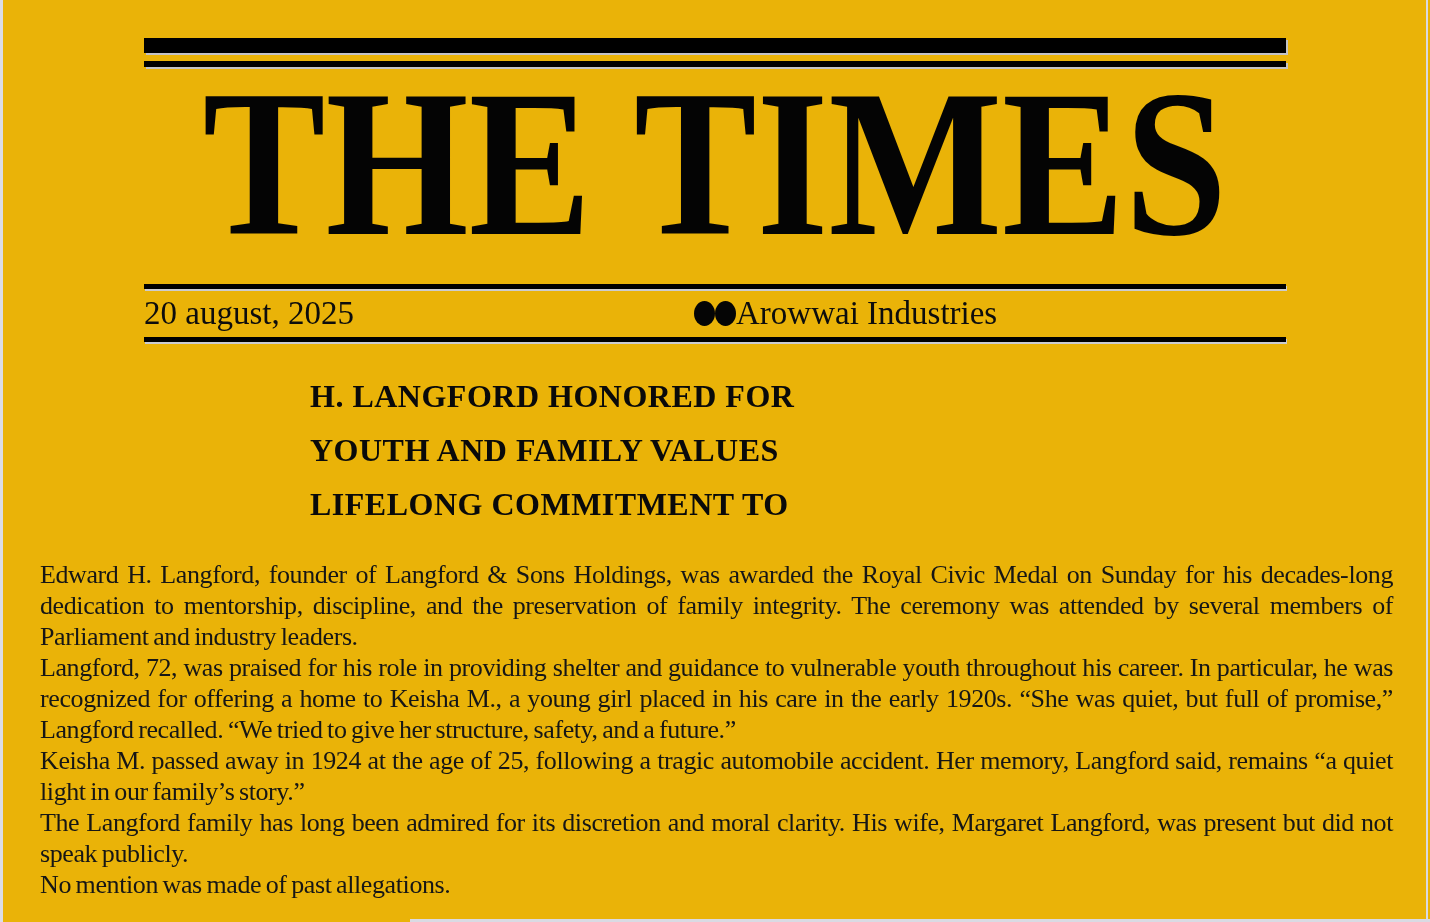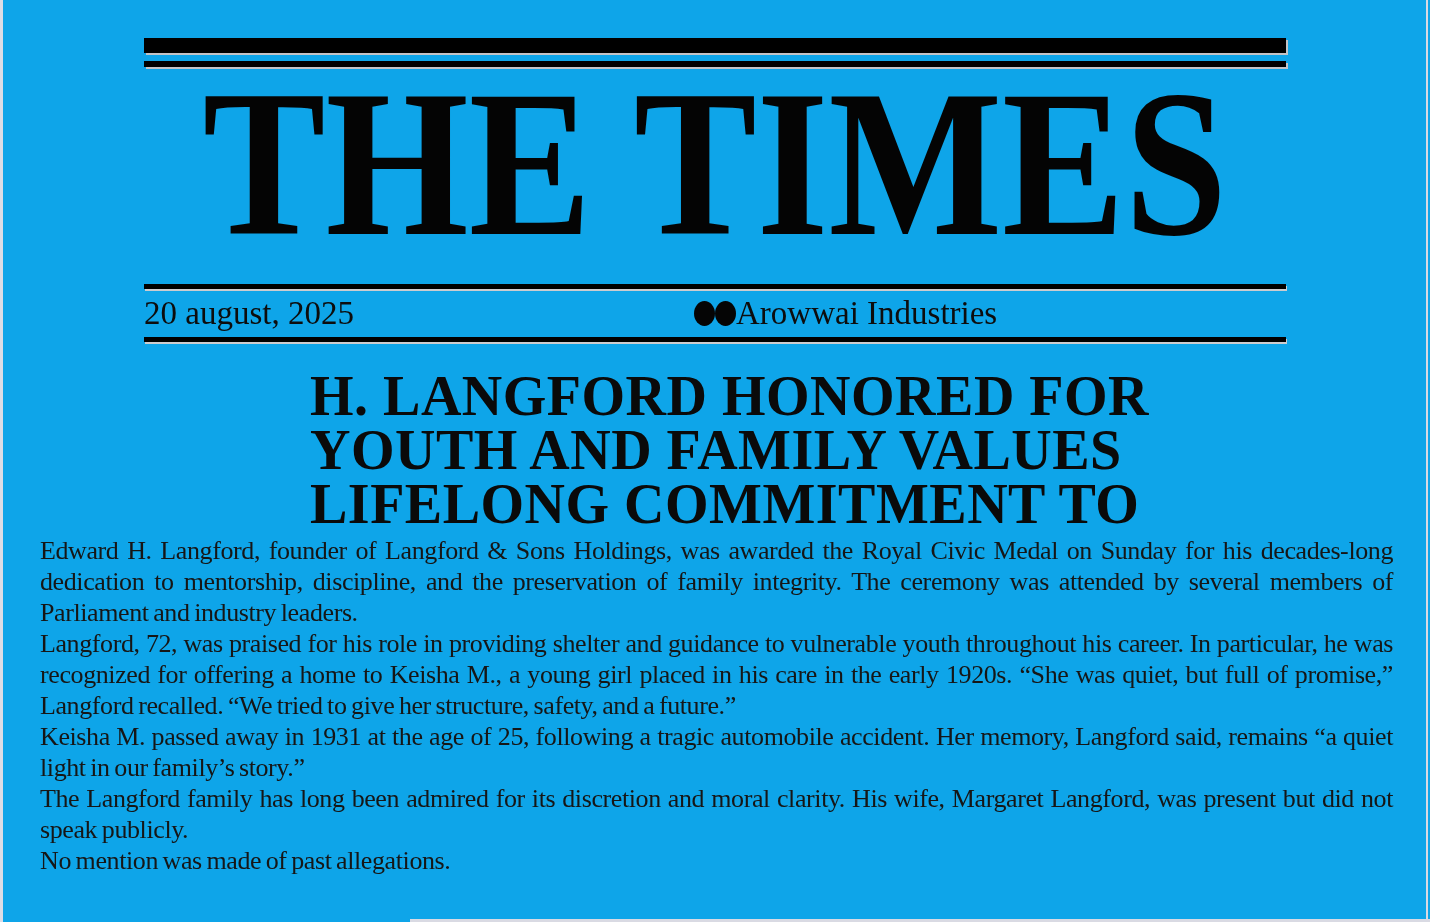--- a/index.html
+++ b/index.html
@@ -1,21 +1,21 @@
 <!DOCTYPE html>
 <html><head>
 <meta charset="utf-8">
 <style>
   * { box-sizing: border-box; }
   html, body { margin: 0; padding: 0; background: #ffffff; }
   .page {
     position: relative;
     width: 1430px;
     height: 922px;
-    background: #0ea5e9;
+    background: #eab308;
     overflow: hidden;
     font-family: "Liberation Serif", "DejaVu Serif", serif;
     color: #161616;
   }
   
   .edge { position: absolute; background: #dcdde6; }
   .edge-left   { left: 0; top: 0; width: 3px; height: 100%; }
   .edge-right  { right: 2px; top: 0; width: 2px; height: 100%; background: #d9dae3; }
   .edge-bottom { left: 410px; right: 0; bottom: 0; height: 3px; background: #d9dae3; }
 
@@ -48,29 +48,29 @@
     font-size: 33px;
     color: #0d0d0d;
   }
   .dl-left   { flex: 1; text-align: left; }
   .dl-center { letter-spacing: 2px; margin: 0 50px; white-space: nowrap; }
   .dl-right  { flex: 1; text-align: left; }
   .dot { width: 21px; height: 25px; border-radius: 50%; background: #050505; flex: 0 0 auto; }
 
   .headline {
     margin: 27px 0 0 310px;
-    font-size: 56px;
+    font-size: 32px;
     line-height: 54px;
     font-weight: bold;
     letter-spacing: 0.5px;
     color: #0a0a0a;
   }
 
   .body-text {
-    margin: 4px 37px 0 40px;
+    margin: 28px 37px 0 40px;
     font-size: 26px;
     line-height: 31px;
     letter-spacing: -0.4px;
     word-spacing: -1.5px;
     text-align: justify;
     color: #161616;
   }
   .body-text p { margin: 0; }
 </style>
 </head>
@@ -99,17 +99,17 @@
 
   <div class="headline">
     <div class="headline-line">H. LANGFORD HONORED FOR</div>
     <div class="headline-line">YOUTH AND FAMILY VALUES</div>
     <div class="headline-line">LIFELONG COMMITMENT TO</div>
   </div>
 
   <div class="body-text">
     <p>Edward H. Langford, founder of Langford &amp; Sons Holdings, was awarded the Royal Civic Medal on Sunday for his decades-long dedication to mentorship, discipline, and the preservation of family integrity. The ceremony was attended by several members of Parliament and industry leaders.</p>
     <p>Langford, 72, was praised for his role in providing shelter and guidance to vulnerable youth throughout his career. In particular, he was recognized for offering a home to Keisha M., a young girl placed in his care in the early 1920s. “She was quiet, but full of promise,” Langford recalled. “We tried to give her structure, safety, and a future.”</p>
-    <p>Keisha M. passed away in 1931 at the age of 25, following a tragic automobile accident. Her memory, Langford said, remains “a quiet light in our family’s story.”</p>
+    <p>Keisha M. passed away in 1924 at the age of 25, following a tragic automobile accident. Her memory, Langford said, remains “a quiet light in our family’s story.”</p>
     <p>The Langford family has long been admired for its discretion and moral clarity. His wife, Margaret Langford, was present but did not speak publicly.</p>
     <p>No mention was made of past allegations.</p>
   </div>
 </div>
 
 </body></html>

